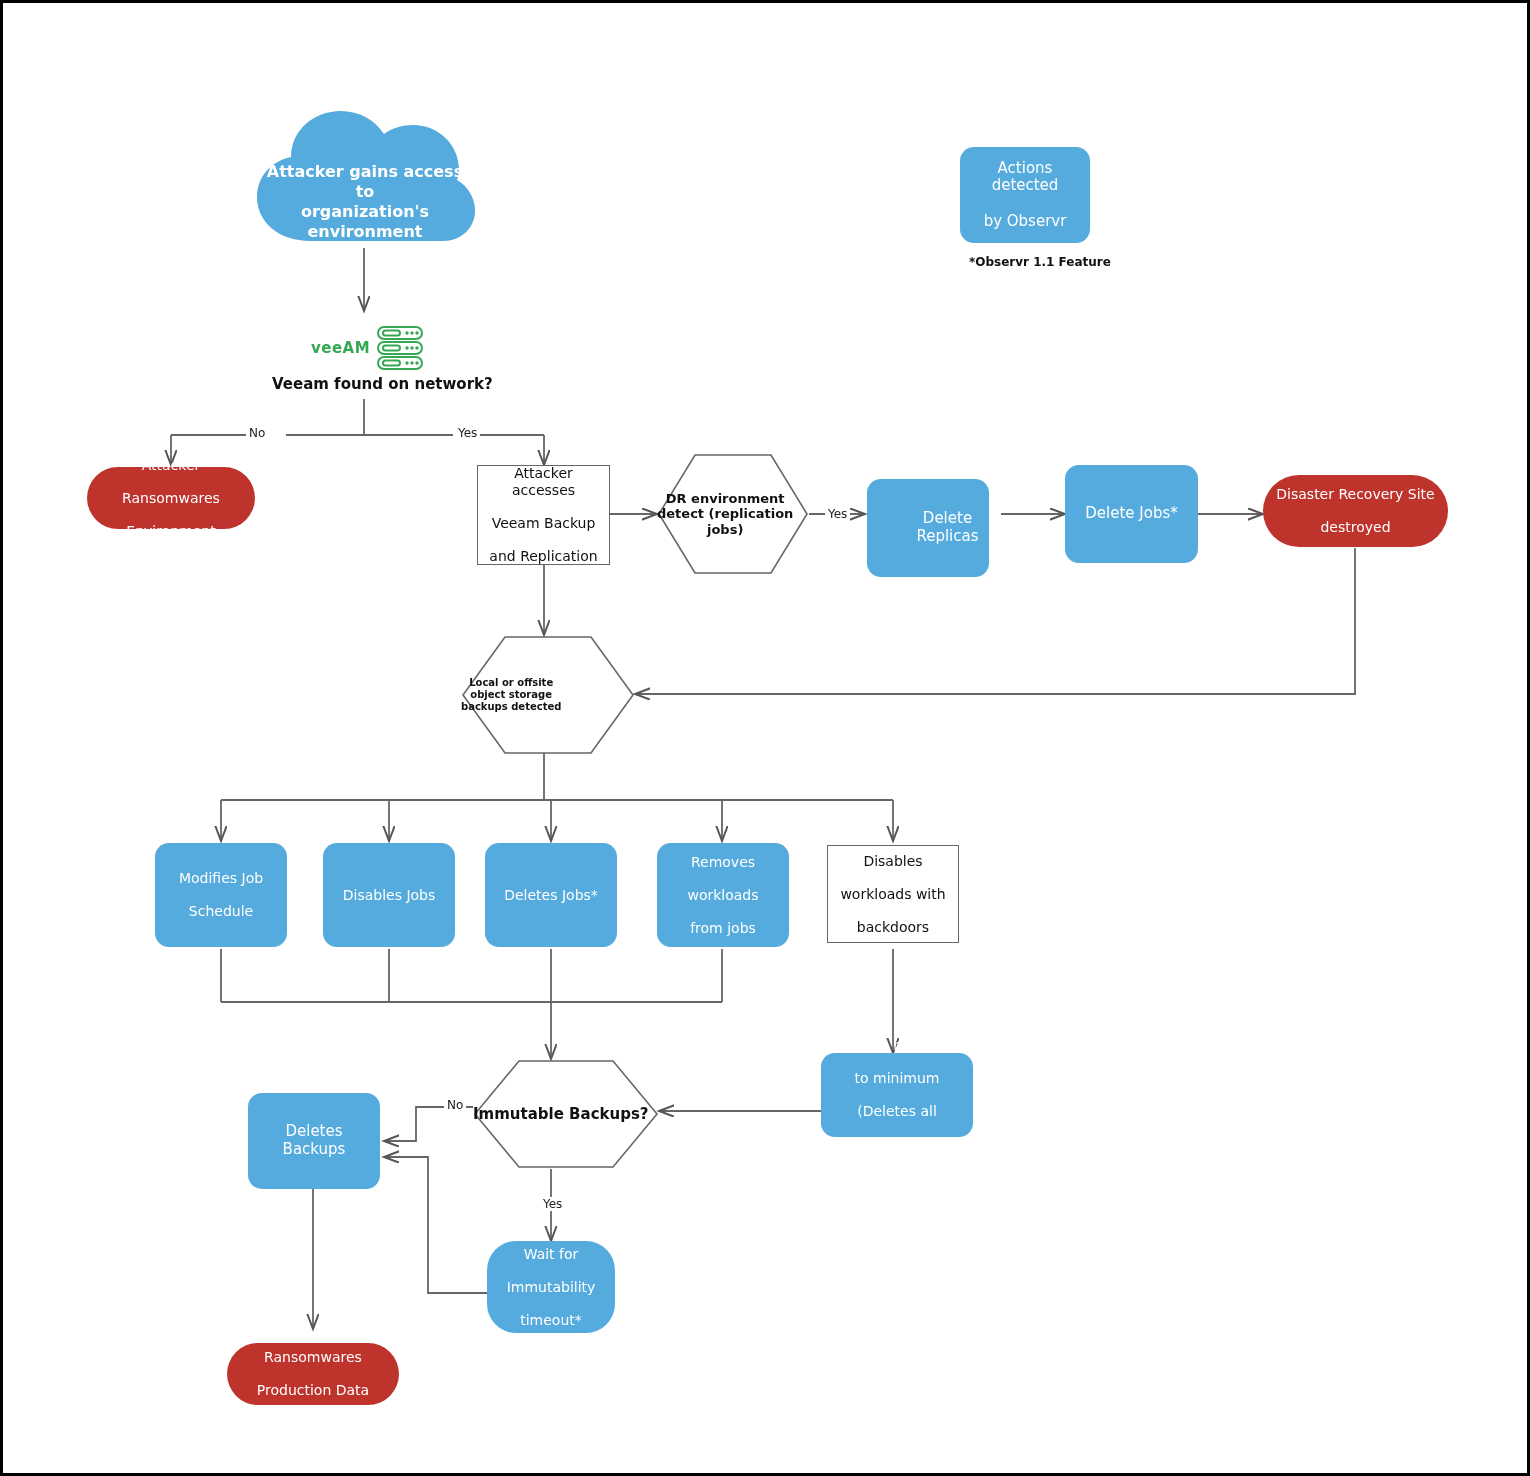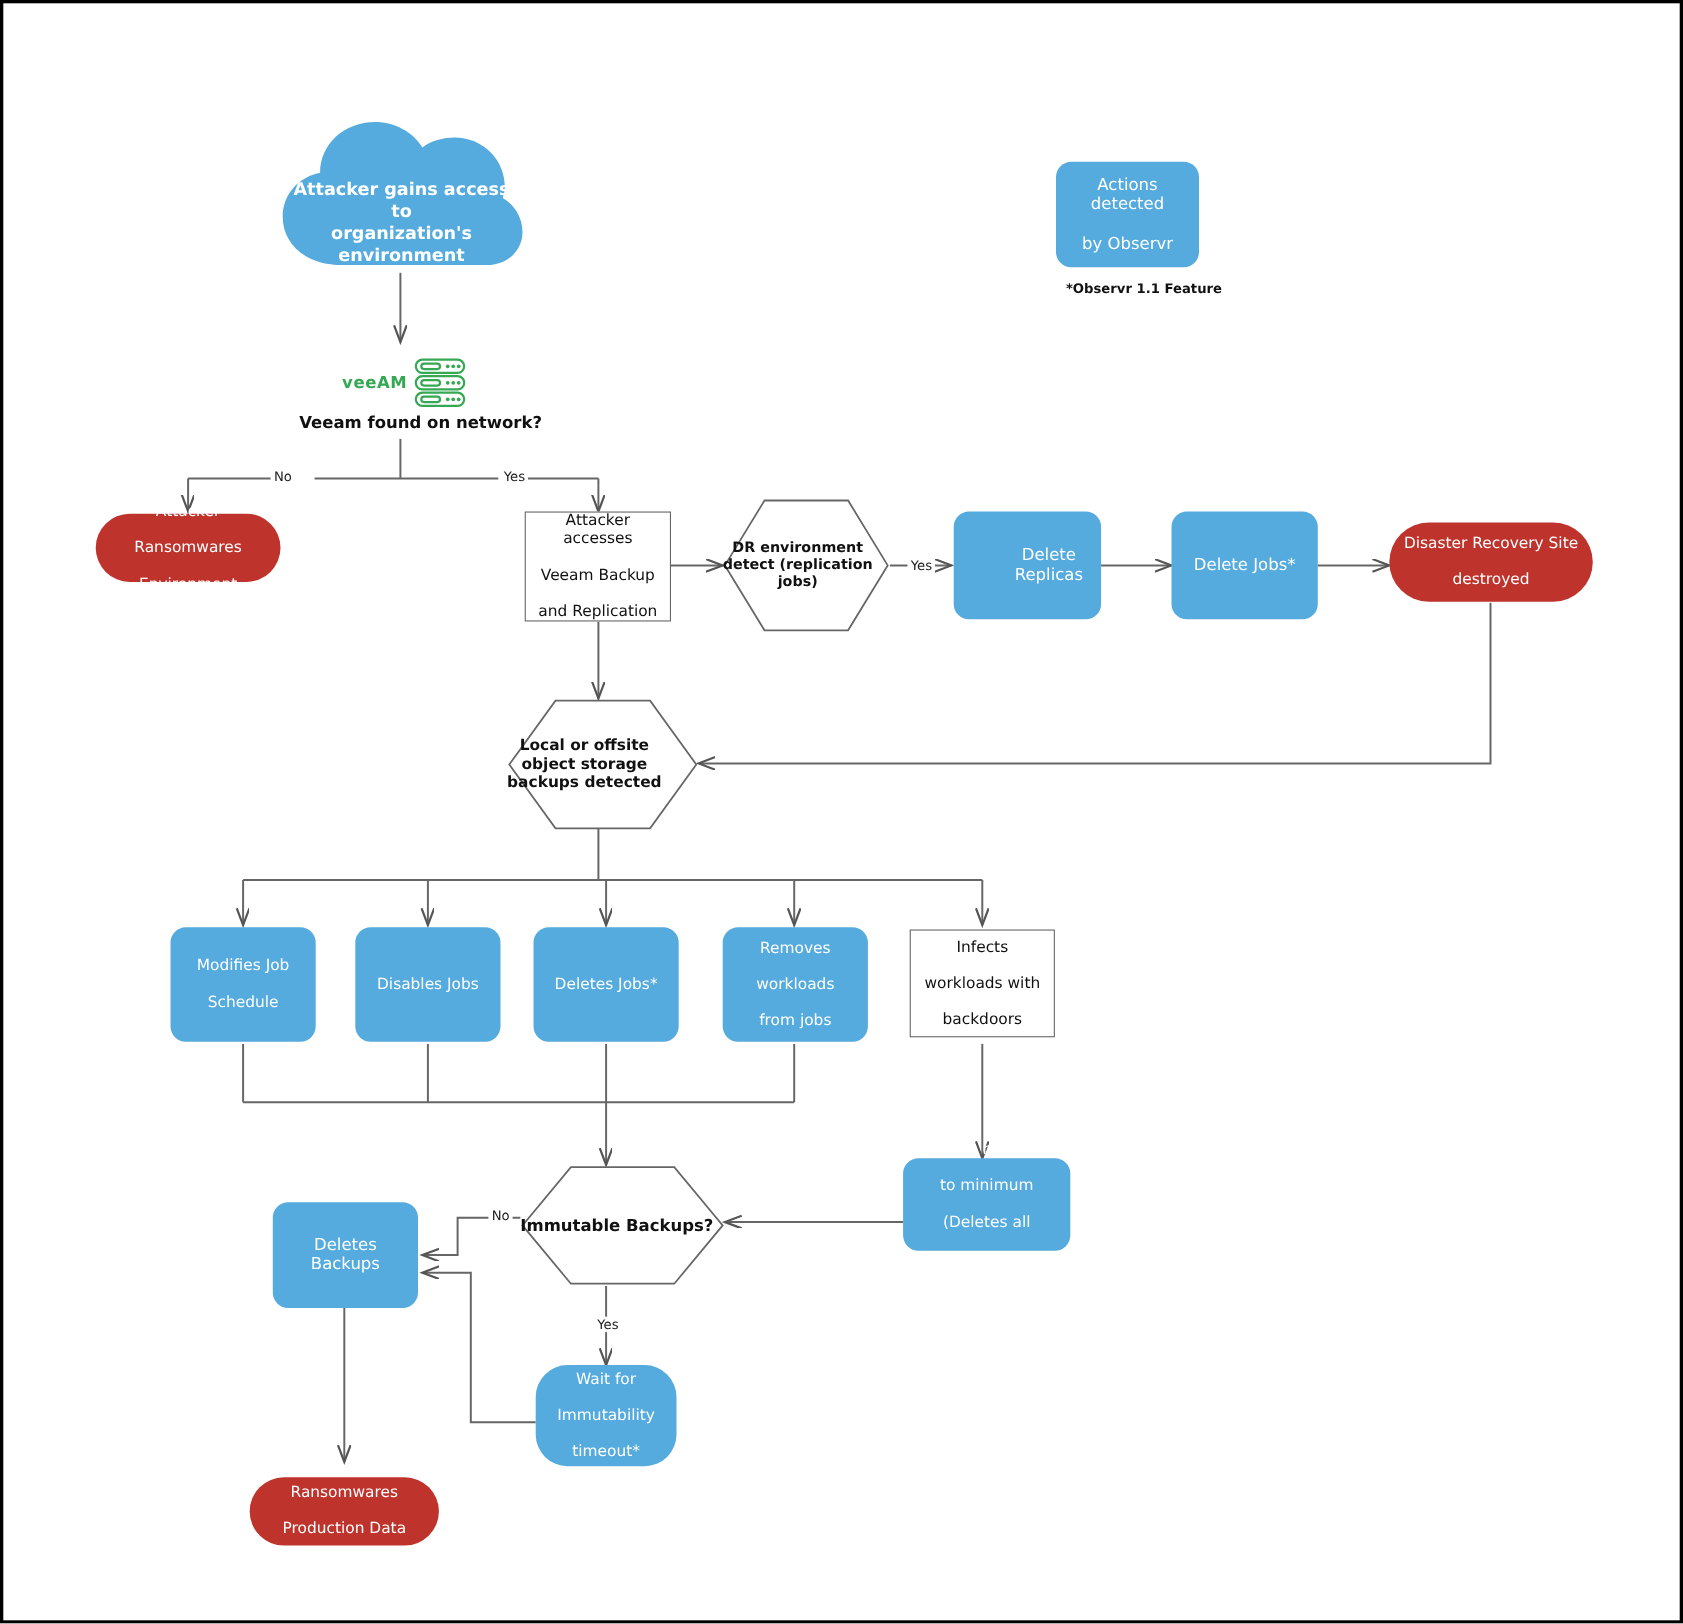--- a/index.html
+++ b/index.html
@@ -265,40 +265,40 @@
     <div class="hextext" style="font-size:13px;">
       <span>
         <span>DR environment</span><br>
         <span>detect (replication</span><br>
         <span>jobs)</span>
       </span>
     </div>
   </div>
   <div class="edgelabel" style="left:822px; top:504px;">Yes</div>
 
-  <div class="node n-blue" style="left:864px; top:462px; width:134px; height:98px; font-size:15px;padding-left:39px;">
+  <div class="node n-blue" style="left:864px; top:476px; width:122px; height:98px; font-size:15px;padding-left:39px;">
     <span>Delete Replicas</span>
   </div>
 
   <div class="node n-blue" style="left:1062px; top:462px; width:133px; height:98px; font-size:15px;">
     <span>Delete Jobs*</span>
   </div>
 
   <div class="node n-red" style="left:1260px; top:472px; width:185px; height:72px; font-size:14px;">
     <span>
       <span>Disaster Recovery Site</span><br>
       <span>destroyed</span>
     </span>
   </div>
 
   <div class="hexwrap" style="left:458px; top:632px; width:174px; height:120px;">
     <svg width="174" height="120" viewBox="0 0 174 120">
       <polygon points="44,2 130,2 172,60 130,118 44,118 2,60" fill="#ffffff" stroke="#666666" stroke-width="1.6"></polygon>
     </svg>
-    <div class="hextext" style="font-size:14px;">
+    <div class="hextext" style="font-size:10px;">
       <span>
         <span>Local or offsite</span><br>
         <span>object storage</span><br>
         <span>backups detected</span>
       </span>
     </div>
   </div>
 
   <div class="node n-blue" style="left:152px; top:840px; width:132px; height:104px; font-size:14px;">
     <span>
@@ -318,21 +318,21 @@
   <div class="node n-blue" style="left:654px; top:840px; width:132px; height:104px; font-size:14px;">
     <span>
       <span>Removes</span><br>
       <span>workloads</span><br>
       <span>from jobs</span>
     </span>
   </div>
 
   <div class="node n-white" style="left:824px; top:842px; width:132px; height:98px; font-size:14px;">
     <span>
-      <span>Infects</span><br>
+      <span>Disables</span><br>
       <span>workloads with</span><br>
       <span>backdoors</span>
     </span>
   </div>
 
   <div class="node n-blue" style="left:818px; top:1050px; width:152px; height:84px; font-size:14px;">
     <span>
       <span>Reduce retention</span><br>
       <span>to minimum</span><br>
       <span>(Deletes all</span><br>

